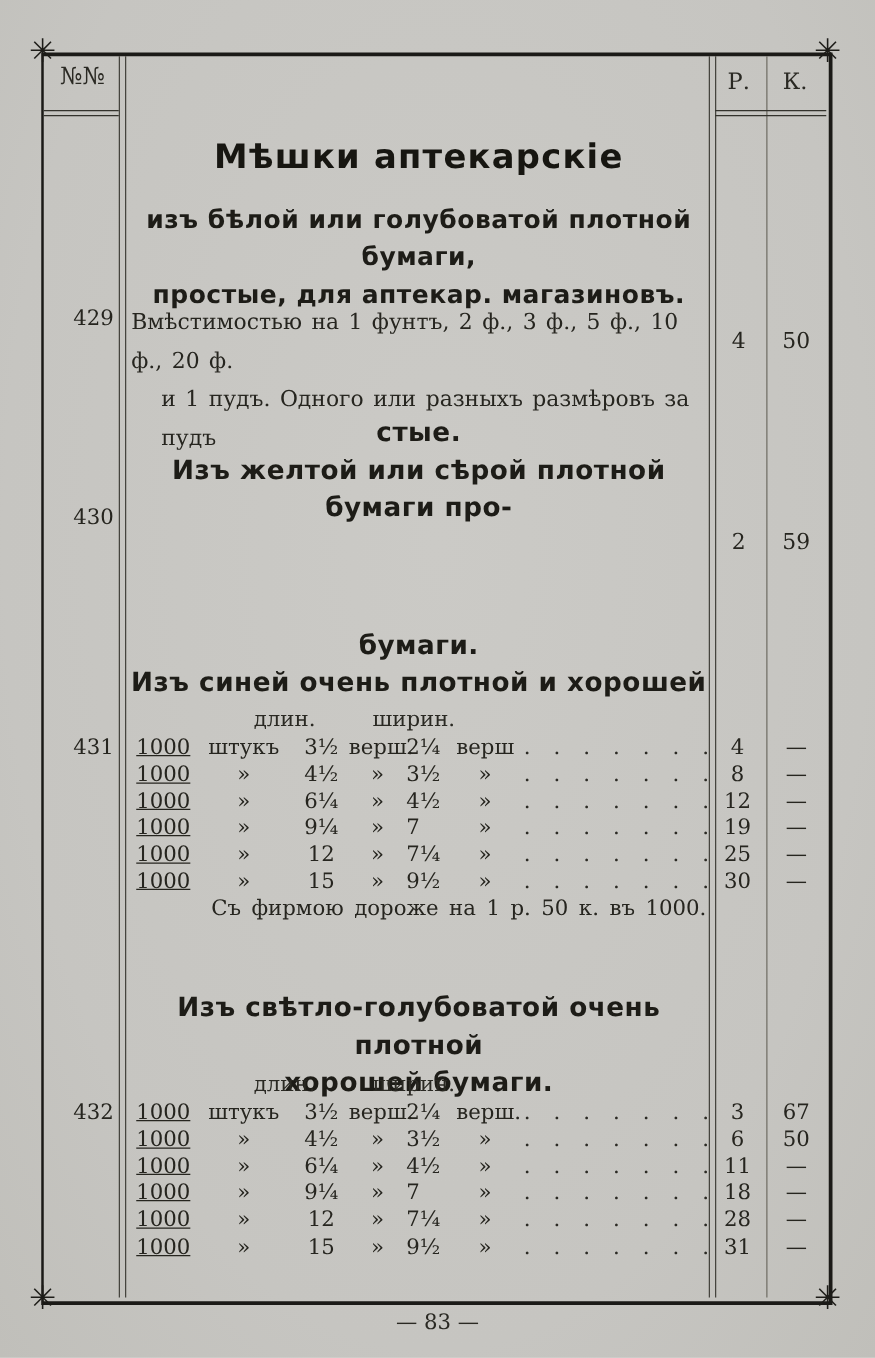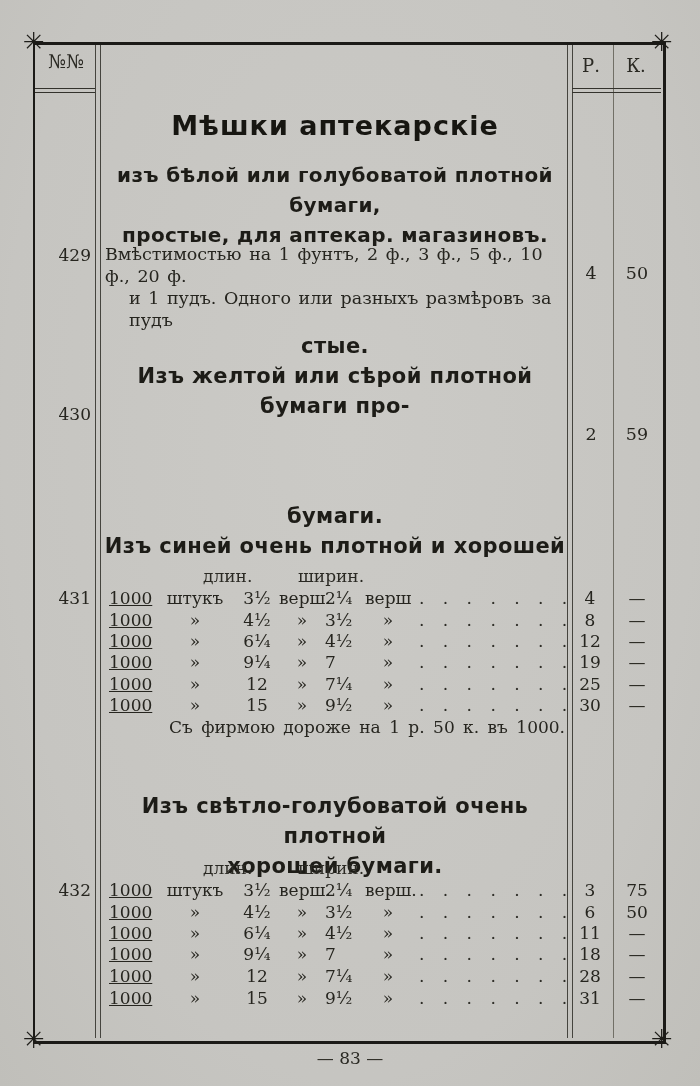--- a/index.html
+++ b/index.html
@@ -35,21 +35,21 @@
     font-family:"DejaVu Sans", sans-serif; font-weight:700; font-size:27px;
     letter-spacing:1px; color:#171611;
   }
   .shead{
     position:absolute; left:103px; width:464px; text-align:center;
     font-family:"DejaVu Sans", sans-serif; font-weight:700; font-size:21px;
     letter-spacing:.4px; color:#1d1c17; line-height:30px;
   }
   .subtitle{ font-size:20px; }
   .item-no{ position:absolute; left:33px; width:58px; text-align:right; font-size:17px; }
-  .pbody{ position:absolute; left:105px; width:462px; font-size:17.5px; line-height:22px; word-spacing:2px; }
+  .pbody{ position:absolute; left:105px; width:462px; font-size:17.5px; line-height:31px; word-spacing:2px; }
   .pbody .l2{ padding-left:24px; }
   .price{ position:absolute; font-size:17.5px; text-align:center; }
   .price-r{ left:569px; width:44px; }
   .price-k{ left:614px; width:46px; }
   .dim-head{ position:absolute; font-size:17px; color:#2a2923; }
   .prow{
     position:absolute; left:105px; width:555px; display:flex; align-items:baseline;
     font-size:17px; white-space:nowrap; line-height:21px;
   }
   .c-qty{ width:50px; padding-left:4px; box-sizing:border-box;text-decoration:underline; }
@@ -193,21 +193,21 @@
 
   <div class="prow" style="top:880px;">
     <span class="c-qty">1000</span>
       <span class="c-unit">штукъ</span>
       <span class="c-len">3¹⁄₂</span>
       <span class="c-u2">верш.</span>
       <span class="c-wid">2¹⁄₄</span>
       <span class="c-u3">верш.</span>
       <span class="c-dots">. . . . . . . . . . . .</span>
       <span class="c-rub">3</span>
-      <span class="c-kop">75</span>
+      <span class="c-kop">67</span>
   </div>
   <div class="prow" style="top:902px;">
     <span class="c-qty">1000</span>
       <span class="c-unit">»</span>
       <span class="c-len">4¹⁄₂</span>
       <span class="c-u2">»</span>
       <span class="c-wid">3¹⁄₂</span>
       <span class="c-u3">»</span>
       <span class="c-dots">. . . . . . . . . . . .</span>
       <span class="c-rub">6</span>

